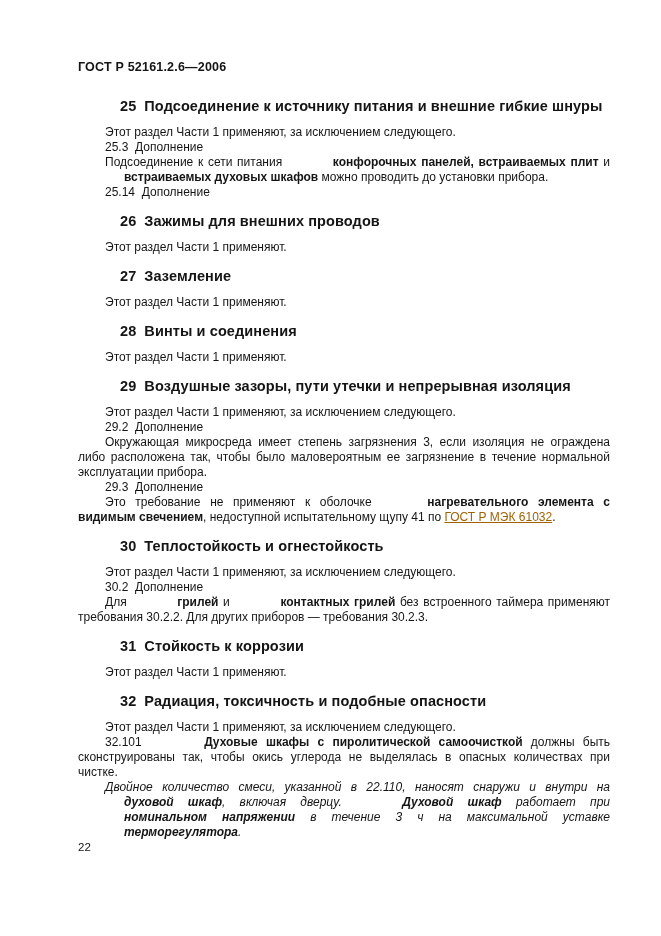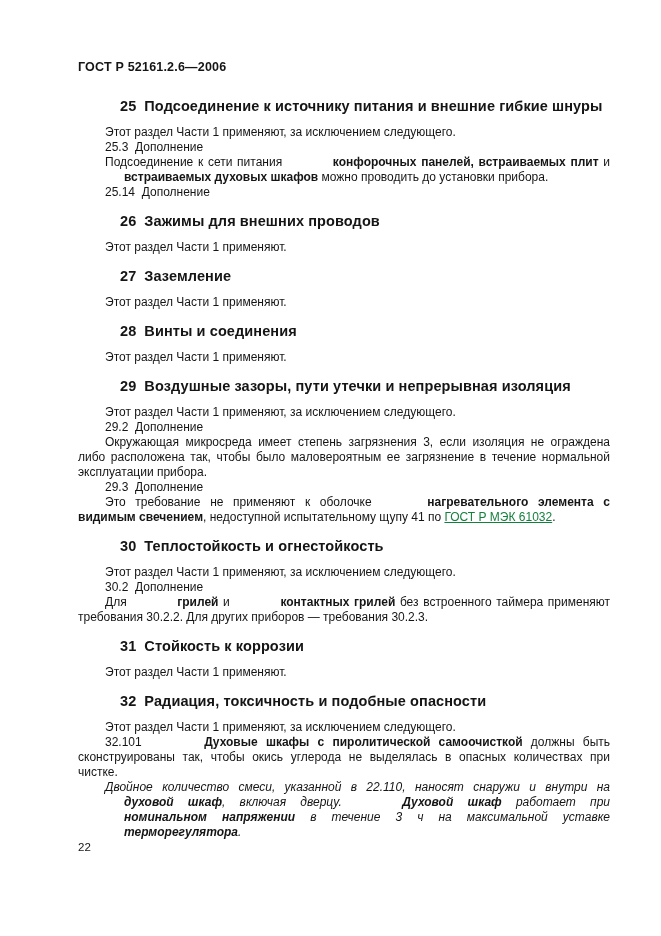--- a/index.html
+++ b/index.html
@@ -34,21 +34,21 @@
   .sec-title { margin-left: 8px; }
   .para {
     font-size: 12px;
     line-height: 15px;
     text-align: justify;
     text-indent: 27px;
     hyphens: auto;
   }
   .b { font-weight: bold; margin-left: 46px; }
   .i { font-style: italic; }
-  .link { text-decoration: underline; color: #15803d; }
+  .link { text-decoration: underline; color: #a16207; }
   .page-number {
     font-size: 11.5px;
     line-height: 14px;
   }
 </style>
 </head>
 <body>
 
 <div class="page">
   <div class="doc-header">ГОСТ Р 52161.2.6—2006</div>

